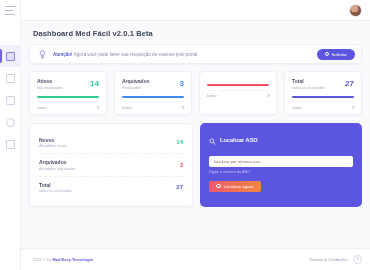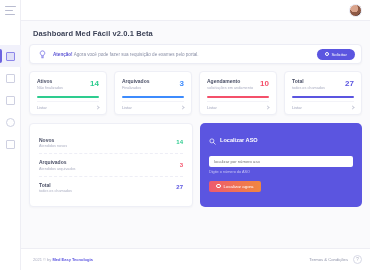--- a/index.html
+++ b/index.html
@@ -225,27 +225,20 @@
             <div class="stat-val" style="color:#3d8bfd">3</div>
           </div>
           <div class="bar" style="background:#3d8bfd"></div>
           <div class="stat-foot">
             <span class="stat-link">Listar</span>
             <span class="chev"></span>
           </div>
         </div>
 
         <div class="stat">
-          <div class="stat-head">
-            <div class="stat-txt">
-              <div class="stat-name">Agendamento</div>
-              <div class="stat-sub">solicitações em andamento</div>
-            </div>
-            <div class="stat-val" style="color:#f4506a">10</div>
-          </div>
           <div class="bar" style="background:#f4506a"></div>
           <div class="stat-foot">
             <span class="stat-link">Listar</span>
             <span class="chev"></span>
           </div>
         </div>
 
         <div class="stat">
           <div class="stat-head">
             <div class="stat-txt">

